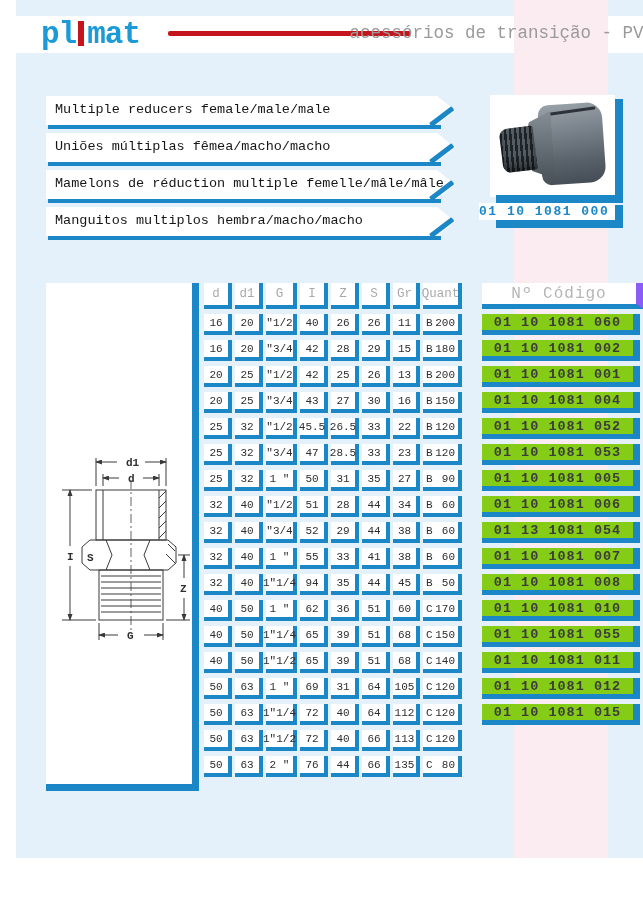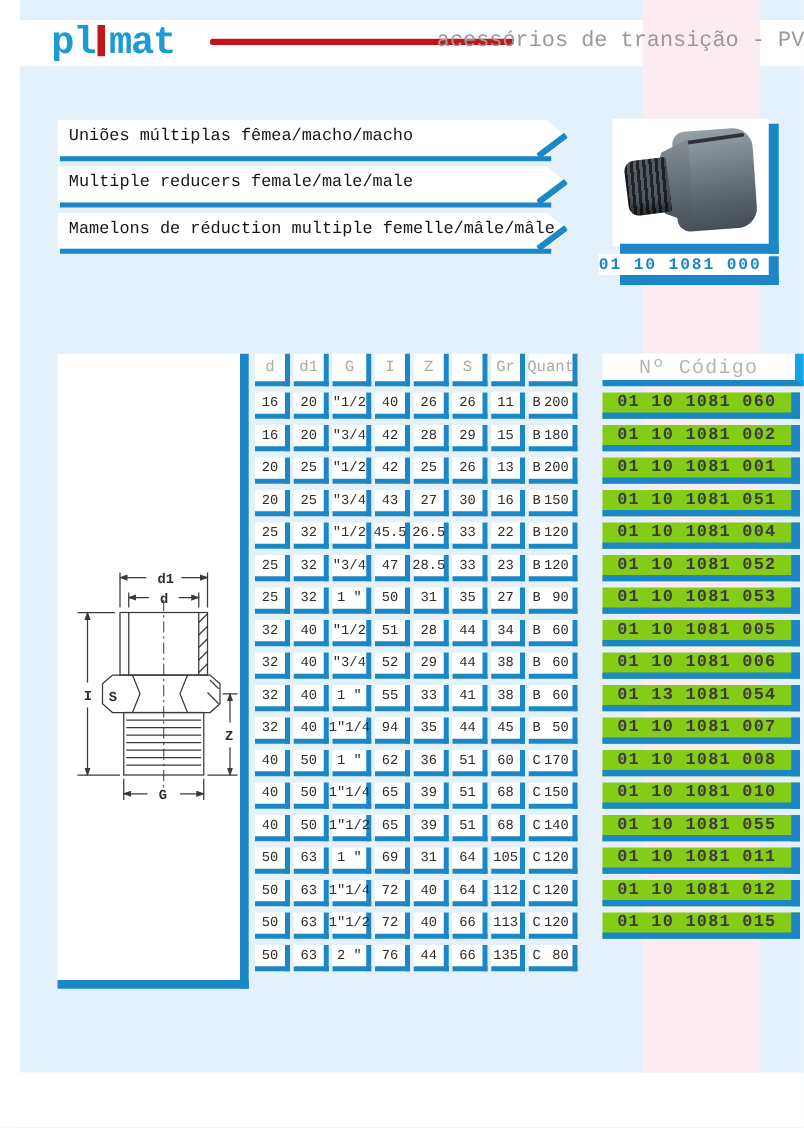--- a/index.html
+++ b/index.html
@@ -57,21 +57,21 @@
   .dtable{position:absolute;left:188px;top:283px;z-index:2;}
   .trow{display:grid;grid-template-columns:28px 28px 31px 28px 28px 28px 27px 39px;column-gap:3px;margin-bottom:5px;}
   .tcell{box-sizing:border-box;height:21px;background:#fff;border-right:4px solid #1b87c6;
      border-bottom:4px solid #1b87c6;font-size:11px;display:flex;align-items:center;
      justify-content:center;color:#2d2d2d;}
   .thead .tcell{height:26px;color:#a9a9a9;font-size:12.5px;}
   .tcell.quant{justify-content:space-between;padding:0 3px;}
 
   
   .codigo{position:absolute;left:466px;top:283px;z-index:2;}
-  .chead{box-sizing:border-box;width:162px;height:26px;background:#fff;border-right:8px solid #0ea5e9;
+  .chead{box-sizing:border-box;width:162px;height:26px;background:#fff;border-right:8px solid #8b5cf6;
      border-bottom:5px solid #1b87c6;margin-bottom:5px;display:flex;align-items:center;justify-content:center;
      font-size:16px;color:#b5b5b5;letter-spacing:1px;}
   .crow{box-sizing:border-box;width:158px;height:21px;background:#84cc16;border-right:7px solid #1b87c6;
      border-bottom:5px solid #1b87c6;margin-bottom:5px;display:flex;align-items:center;justify-content:center;
      font-size:13.5px;font-weight:bold;color:#3c3c3c;letter-spacing:1px;}
 </style>
 </head>
 <body>
 
 <div class="page">
@@ -79,33 +79,39 @@
   <div class="white-footer"></div>
   <div class="header-band"></div>
 
   <div class="logo"><span>pl</span><span class="logo-bar"></span><span>mat</span></div>
   <div class="red-line"></div>
   <div class="subtitle">acessórios de transição - PVC</div>
 
   <div class="banners">
     <div class="banner-row">
       <div class="banner-bg"></div>
+      <div class="banner-label">Multiple reducers female/male/male</div>
+      <div class="banner-underline"></div>
+      <div class="banner-chevron"></div>
+    </div>
+    <div class="banner-row">
+      <div class="banner-bg"></div>
       <div class="banner-label">Uniões múltiplas fêmea/macho/macho</div>
       <div class="banner-underline"></div>
       <div class="banner-chevron"></div>
     </div>
     <div class="banner-row">
       <div class="banner-bg"></div>
-      <div class="banner-label">Multiple reducers female/male/male</div>
+      <div class="banner-label">Mamelons de réduction multiple femelle/mâle/mâle</div>
       <div class="banner-underline"></div>
       <div class="banner-chevron"></div>
     </div>
     <div class="banner-row">
       <div class="banner-bg"></div>
-      <div class="banner-label">Mamelons de réduction multiple femelle/mâle/mâle</div>
+      <div class="banner-label">Manguitos multiplos hembra/macho/macho</div>
       <div class="banner-underline"></div>
       <div class="banner-chevron"></div>
     </div>
   </div>
 
   <div class="photo-card">
     <div class="fitting">
       <div class="fit-body"></div>
       <div class="fit-slot"></div>
       <div class="fit-hex"></div>
@@ -439,21 +445,20 @@
         </div>
       </div>
   </div>
 
   <div class="codigo">
     <div class="chead">Nº Código</div>
     <div id="codigo-body">
         <div class="crow">01 10 1081 060</div>
         <div class="crow">01 10 1081 002</div>
         <div class="crow">01 10 1081 001</div>
-        <div class="crow">01 10 1081 051</div>
         <div class="crow">01 10 1081 004</div>
         <div class="crow">01 10 1081 052</div>
         <div class="crow">01 10 1081 053</div>
         <div class="crow">01 10 1081 005</div>
         <div class="crow">01 10 1081 006</div>
         <div class="crow">01 13 1081 054</div>
         <div class="crow">01 10 1081 007</div>
         <div class="crow">01 10 1081 008</div>
         <div class="crow">01 10 1081 010</div>
         <div class="crow">01 10 1081 055</div>

